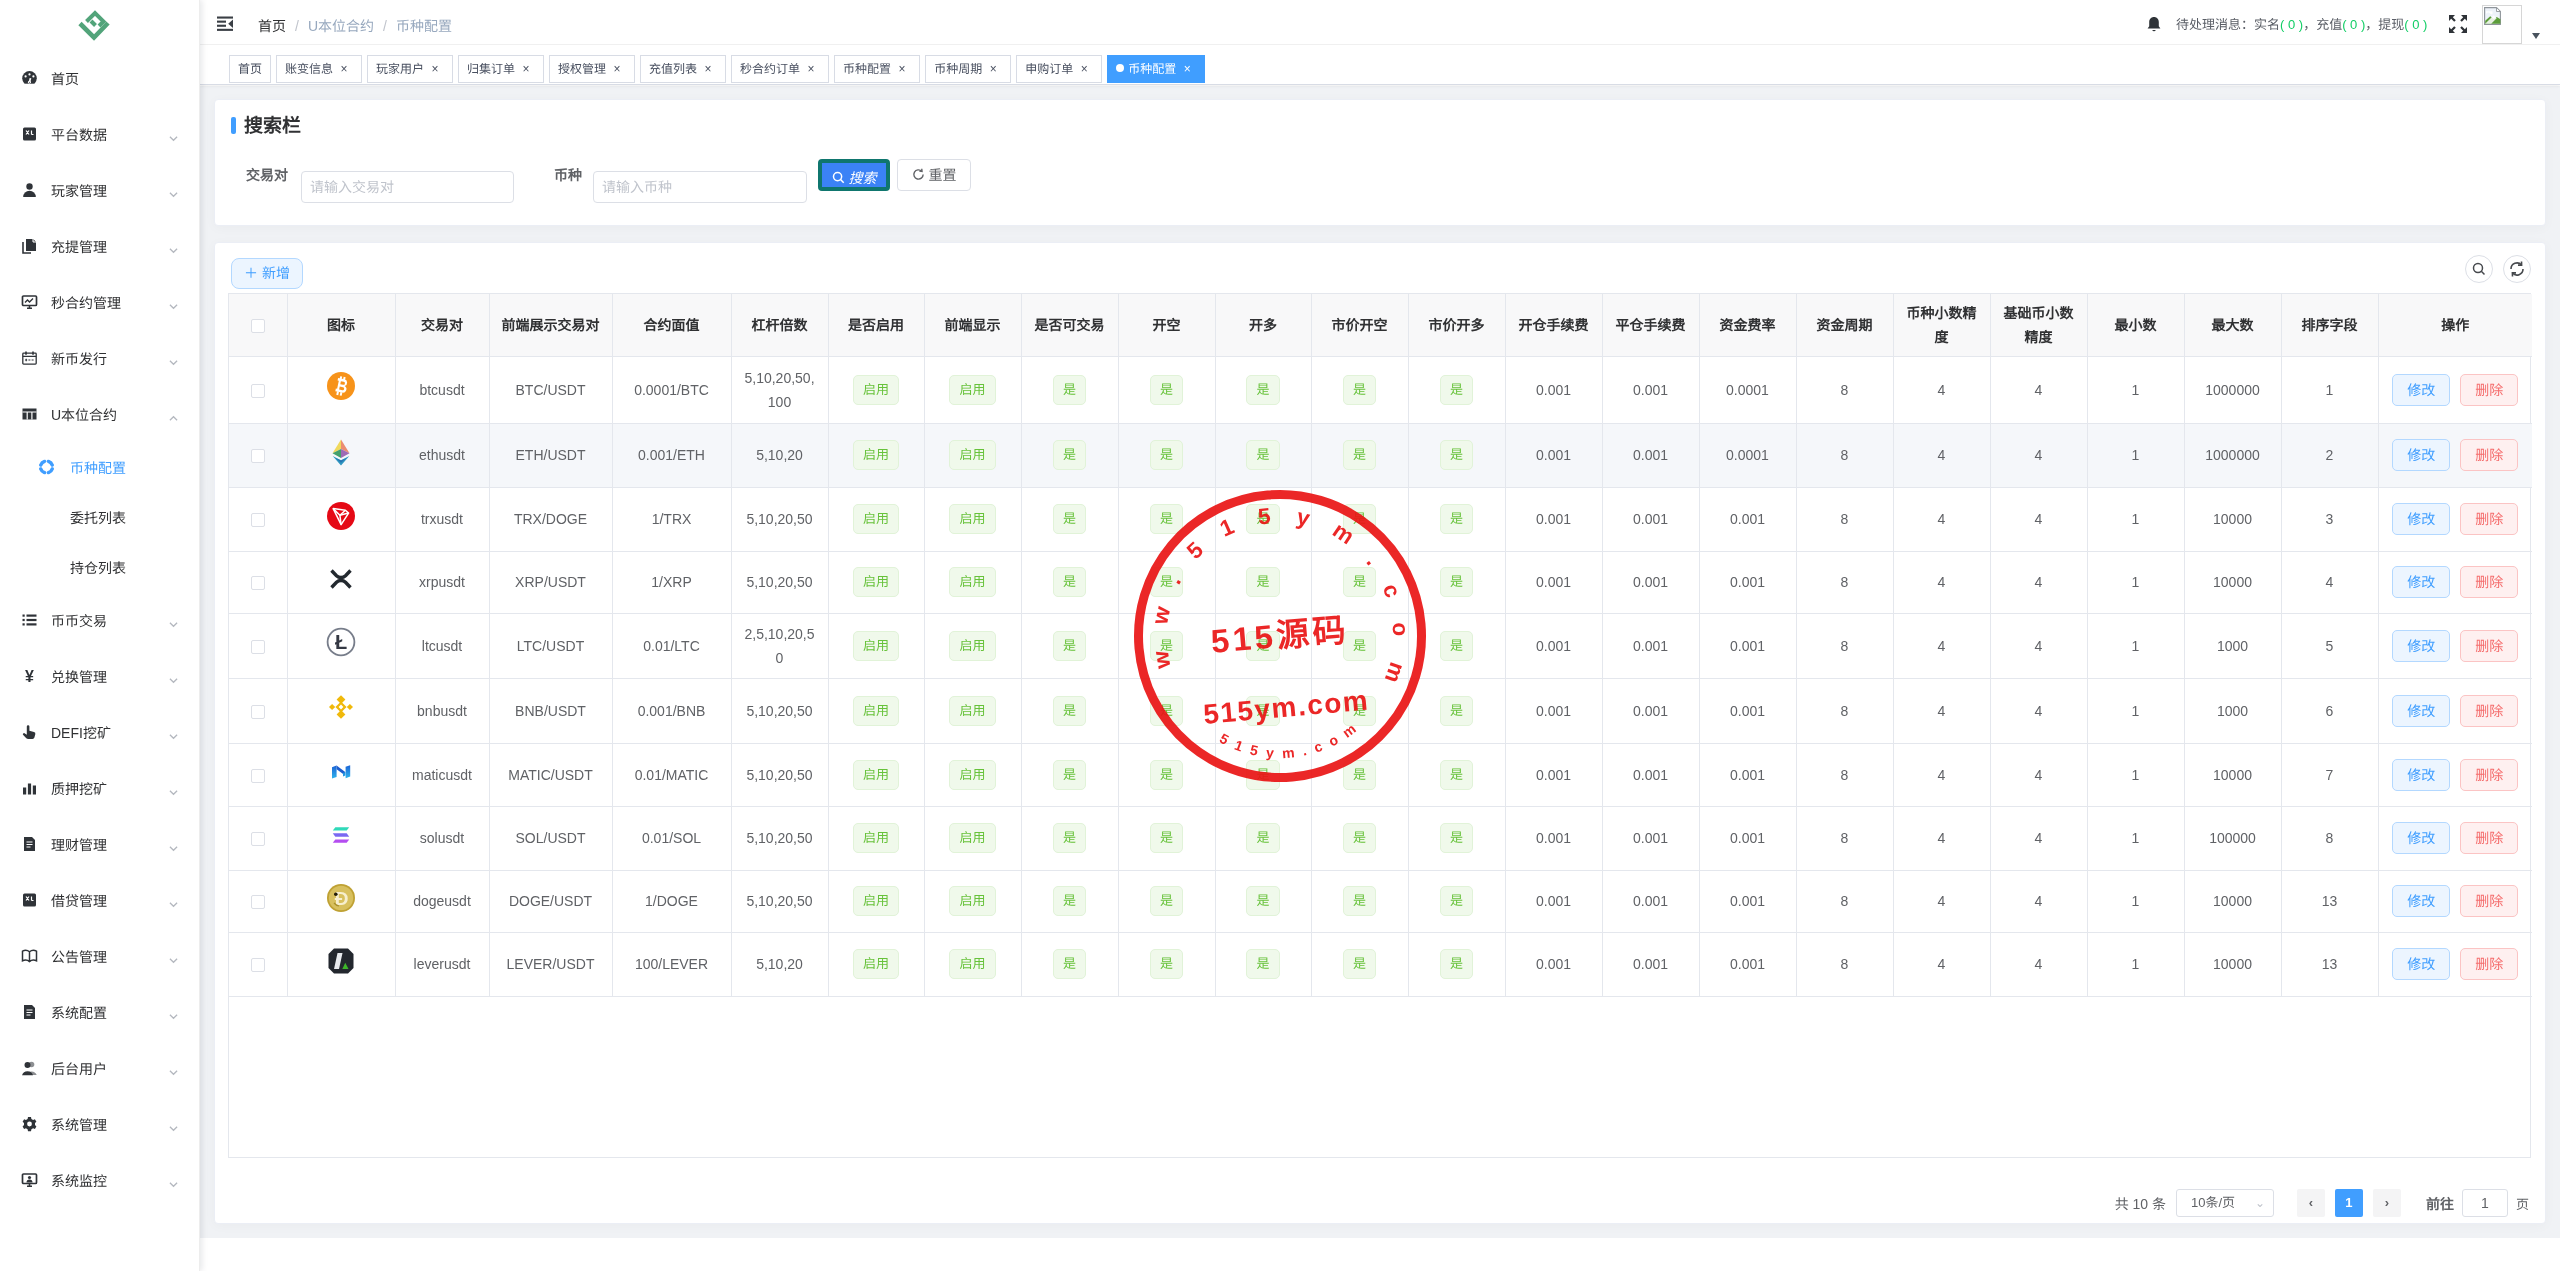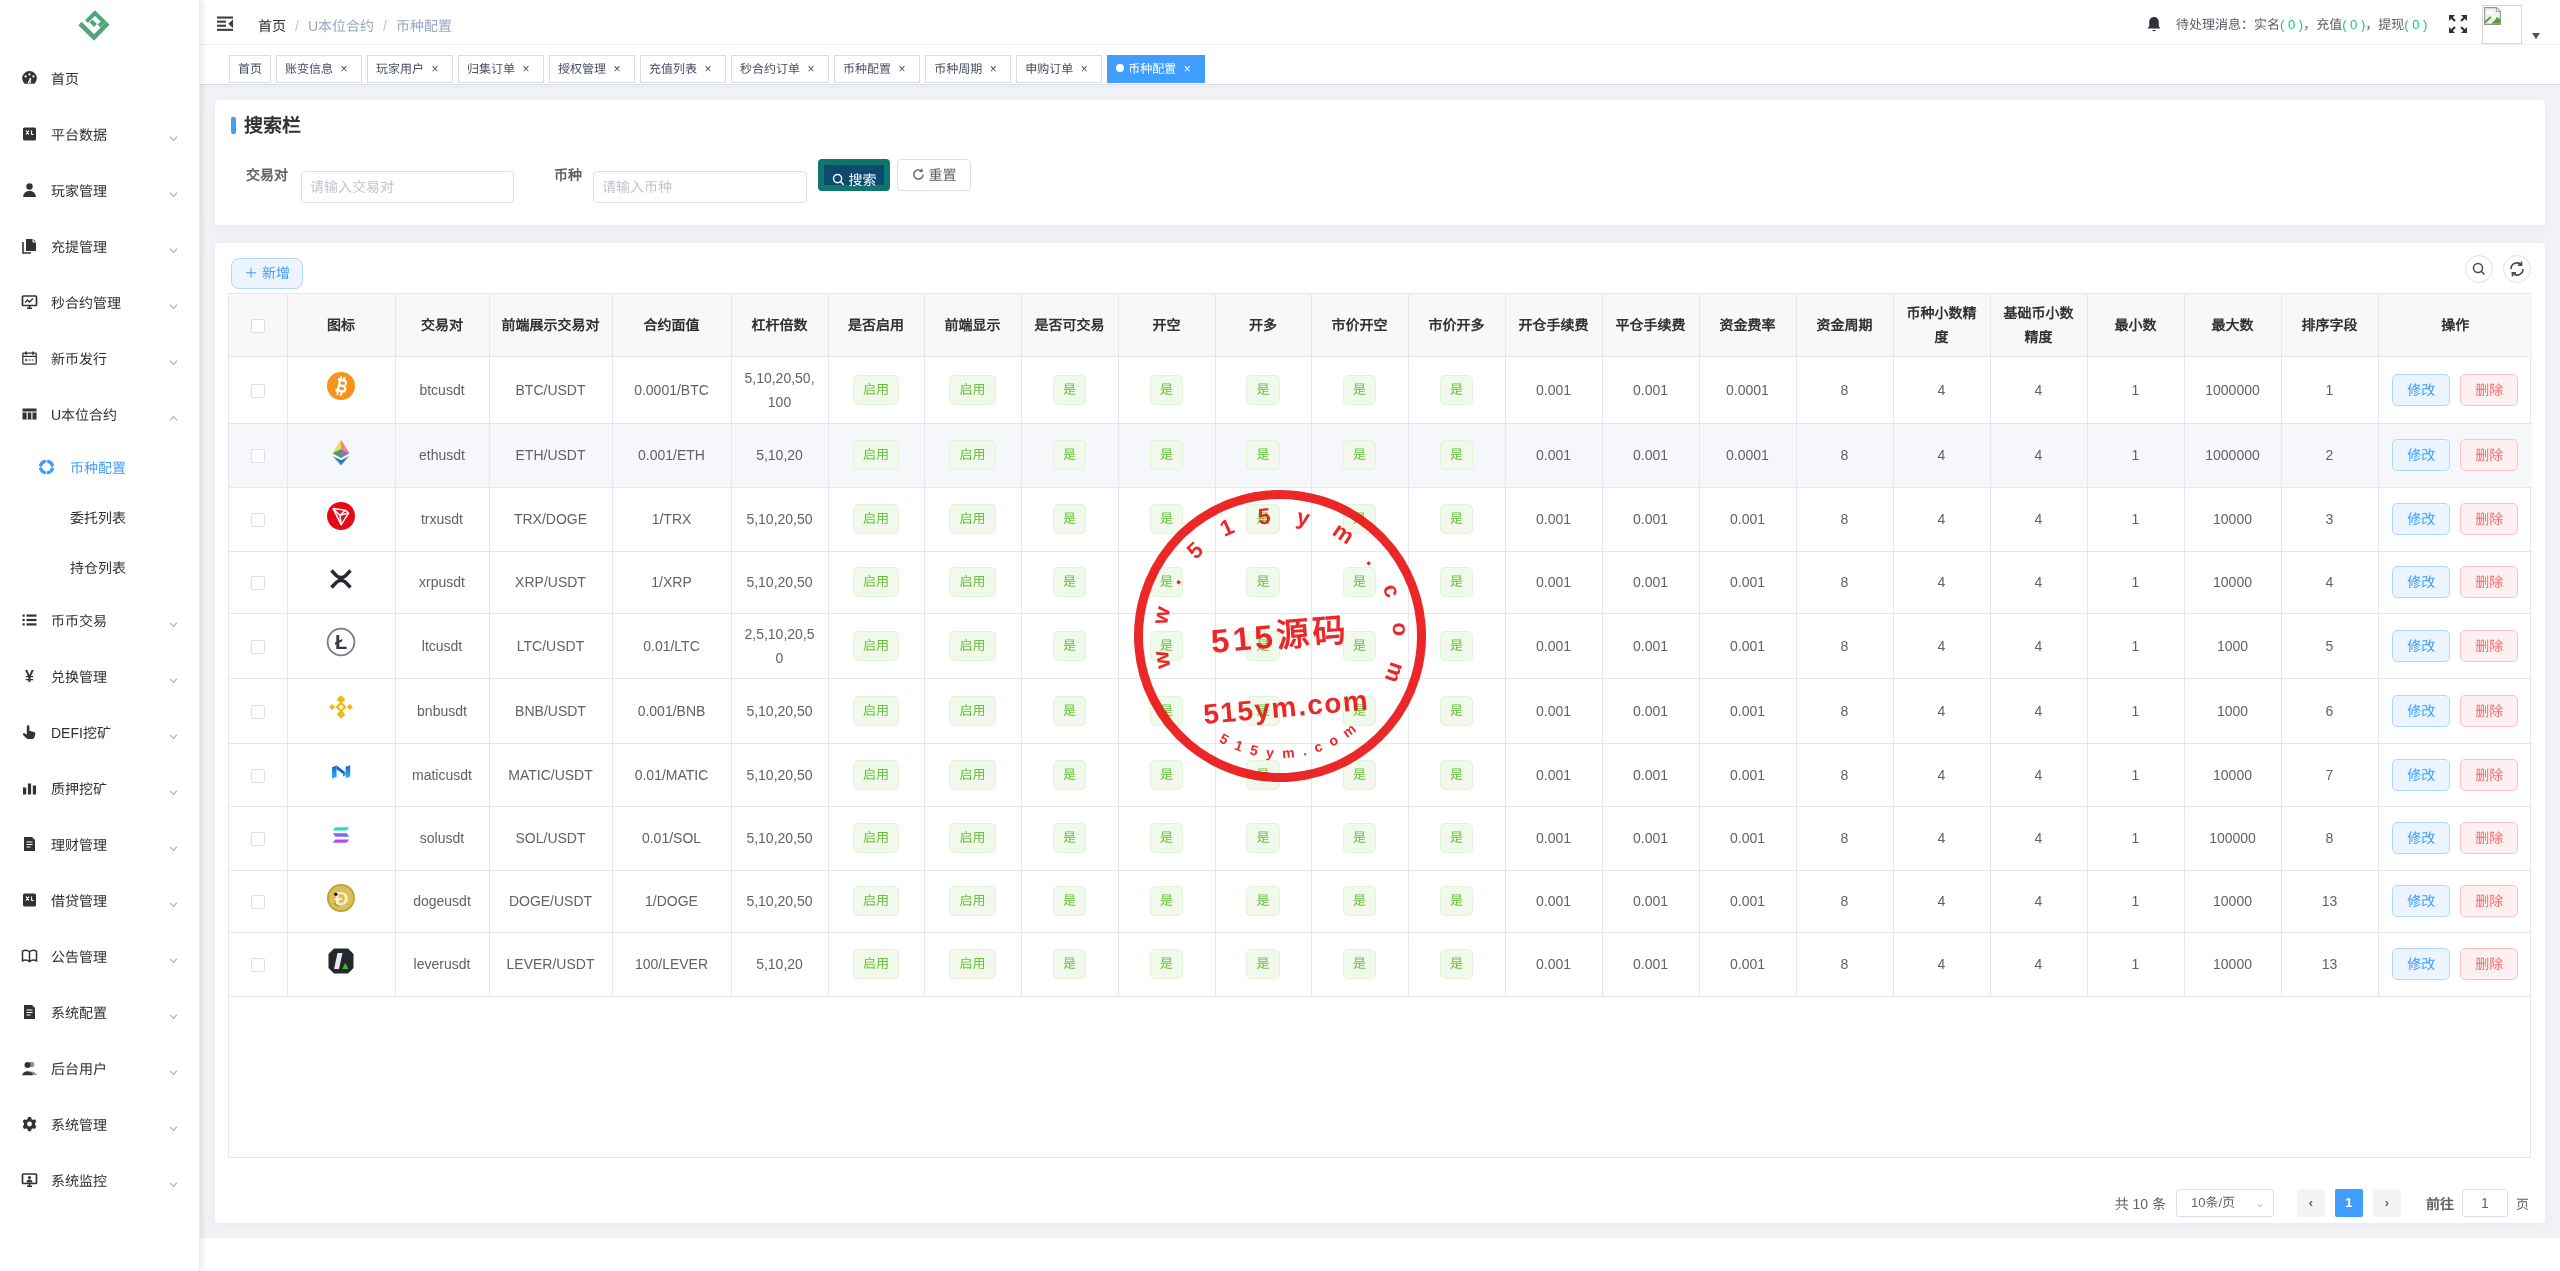--- a/index.html
+++ b/index.html
@@ -44,21 +44,21 @@
 .card { position:absolute; left:14px; width:2332px; background:#fff; border-radius:4px; border:1px solid #ebeef5; box-shadow:0 2px 12px 0 rgba(0,0,0,.03); }
 #card1 { top:13px; height:127px; }
 #card2 { top:156px; height:982px; }
 
 #sbar-title { position:absolute; left:16px; top:16px; height:19px; font-size:19px; font-weight:bold; color:#303133; line-height:19px; }
 #sbar-title .vb { display:inline-block; width:5px; height:17px; background:#409eff; border-radius:2px; margin-right:8px; vertical-align:-2px; }
 .frow { position:absolute; top:59px; left:0; height:32px; }
 .flabel { position:absolute; top:0; white-space:nowrap; height:32px; line-height:32px; font-size:14px; font-weight:bold; color:#606266; }
 .finput { position:absolute; top:12px; height:32px; border:1px solid #dcdfe6; border-radius:4px; background:#fff; line-height:30px; padding-left:8px; font-size:14px; color:#c0c4cc; }
 .btn { position:absolute; top:0; height:32px; border-radius:4px; font-size:14px; line-height:30px; text-align:center; }
-#btn-search { background:#0c4a6e; border:6px solid #0f766e; color:#fff; }
+#btn-search { background:#3b82f6; border:4px solid #0f766e; color:#fff;font-style:italic; }
 #btn-reset { background:#fff; border:1px solid #dcdfe6; color:#606266; }
 
 #btn-add { position:absolute; left:16px; top:15px; width:72px; height:31px; background:#ecf5ff; border:1px solid #b3d8ff; border-radius:8px; color:#409eff; font-size:14px; line-height:29px; text-align:center; }
 .cbtn { position:absolute; top:12px; width:28px; height:28px; border:1px solid #dcdfe6; border-radius:50%; }
 #cbtn1 { left:2250px; }
 #cbtn2 { left:2288px; }
 
 
 #tablewrap { position:absolute; left:13px; top:50px; width:2303px; height:865px; border:1px solid #e4e7ed; }
 table { border-collapse:collapse; table-layout:fixed; width:2303px; }

